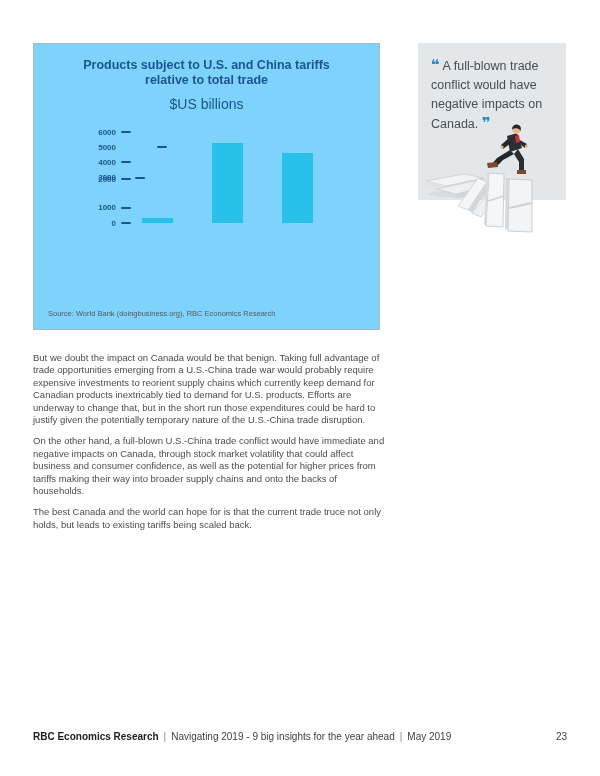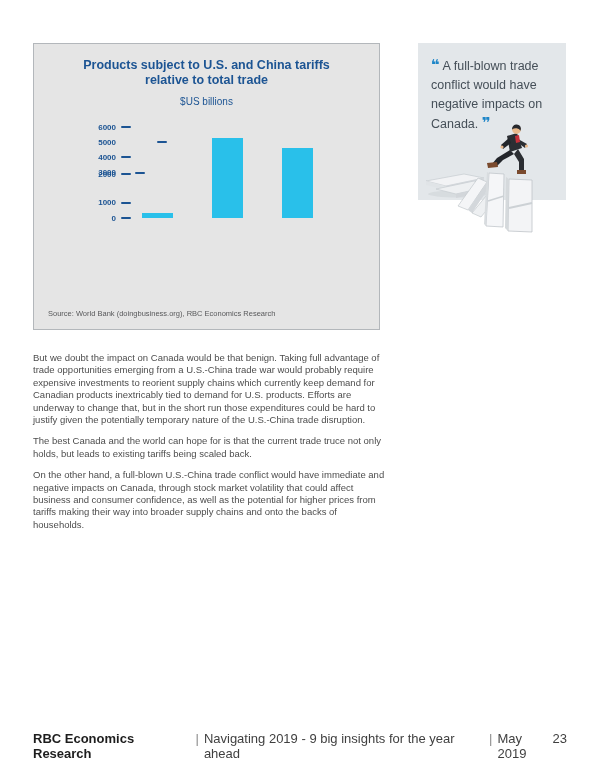--- a/index.html
+++ b/index.html
@@ -1,24 +1,24 @@
 <!DOCTYPE html>
 <html><head>
 <meta charset="utf-8">
 <style>
   html,body{margin:0;padding:0;background:#ffffff;}
   body{font-family:"Liberation Sans","DejaVu Sans",sans-serif;}
   .page{position:relative;width:600px;height:776px;background:#ffffff;overflow:hidden;}
 
   
   .chart-box{position:absolute;left:33px;top:43px;width:347px;height:287px;
-    border:1px solid #b3b7bb;box-sizing:border-box;background:#e5e5e5;}
+    border:1px solid #b3b7bb;box-sizing:border-box;background:#7dd3fc;}
   .chart-title{margin-top:14px;text-align:center;font-weight:bold;
     font-size:12.5px;line-height:15px;color:#1c5493;}
-  .chart-subtitle{margin-top:8px;text-align:center;font-size:10px;color:#1c5493;}
+  .chart-subtitle{margin-top:8px;text-align:center;font-size:14px;color:#1c5493;}
   .plot{position:relative;height:97px;margin-top:20px;}
   .tick{position:absolute;left:40px;display:flex;align-items:center;height:10px;}
   .tnum{width:42px;text-align:right;font-size:8px;font-weight:bold;color:#1c5493;}
   .tdash{width:10px;height:2px;background:#1c5493;margin-left:5px;border-radius:1px;}
   .bars{position:absolute;left:0;top:0;width:100%;height:100%;}
   .bar{position:absolute;bottom:6px;width:31px;}
   .xlabels{position:relative;height:52px;margin-top:8px;}
   .xlabel{position:absolute;top:0;width:94px;transform:translateX(-50%);text-align:center;}
   .xlabel .cat{font-size:8px;font-weight:bold;color:#3d4a55;line-height:10px;}
   .xlabel .sub{font-size:7px;color:#47525c;line-height:9px;margin-top:2px;}
@@ -29,21 +29,21 @@
   .quote-text{padding:13px 4px 0 13px;font-size:12.5px;line-height:19px;color:#454f58;}
   .qmark{color:#1e86c8;font-weight:bold;font-size:15px;font-family:"DejaVu Sans",sans-serif;}
   .illustration{position:absolute;left:420px;top:118px;width:146px;height:118px;}
 
   
   .body-text{position:absolute;left:33px;top:352px;width:352px;}
   .body-text p{margin:0 0 9px 0;font-size:9.5px;line-height:12.4px;color:#4d4d4d;}
 
   
   .footer{position:absolute;left:33px;top:731px;width:534px;display:flex;
-    align-items:flex-start;font-size:13px;color:#3f3f3f;}
+    align-items:flex-start;font-size:10px;color:#3f3f3f;}
   .footer .brand{font-weight:bold;color:#1d1d1d;}
   .footer .sep{margin:0 5px;color:#8a8a8a;}
   .footer .pagenum{margin-left:auto;color:#3f3f3f;}
 </style>
 </head>
 <body>
 
 <div class="page">
 
   <div class="chart-box">
@@ -140,22 +140,22 @@
       <polygon points="89,20 81,27 83,31 91,25" fill="#23262b"></polygon>
       <circle cx="82" cy="29" r="1.6" fill="#e9b98c"></circle>
 
       <circle cx="96.5" cy="11.5" r="4.4" fill="#e9b98c"></circle>
       <path d="M92.1,11.5 a4.4,4.4 0 0 1 8.8,-1.2 l-0.3,2.4 a6,6 0 0 0 -8.5,-1.2 z" fill="#26292e"></path>
     </g>
   </svg>
 
   <div class="body-text">
     <p>But we doubt the impact on Canada would be that benign. Taking full advantage of trade opportunities emerging from a U.S.-China trade war would probably require expensive investments to reorient supply chains which currently keep demand for Canadian products inextricably tied to demand for U.S. products. Efforts are underway to change that, but in the short run those expenditures could be hard to justify given the potentially temporary nature of the U.S.-China trade disruption.</p>
+    <p>On the other hand, a full-blown U.S.-China trade conflict would have immediate and negative impacts on Canada, through stock market volatility that could affect business and consumer confidence, as well as the potential for higher prices from tariffs making their way into broader supply chains and onto the backs of households.</p>
     <p>The best Canada and the world can hope for is that the current trade truce not only holds, but leads to existing tariffs being scaled back.</p>
-    <p>On the other hand, a full-blown U.S.-China trade conflict would have immediate and negative impacts on Canada, through stock market volatility that could affect business and consumer confidence, as well as the potential for higher prices from tariffs making their way into broader supply chains and onto the backs of households.</p>
   </div>
 
   <div class="footer">
     <span class="brand">RBC Economics Research</span>
     <span class="sep">|</span>
     <span>Navigating 2019 - 9 big insights for the year ahead</span>
     <span class="sep">|</span>
     <span>May 2019</span>
     <span class="pagenum">23</span>
   </div>

